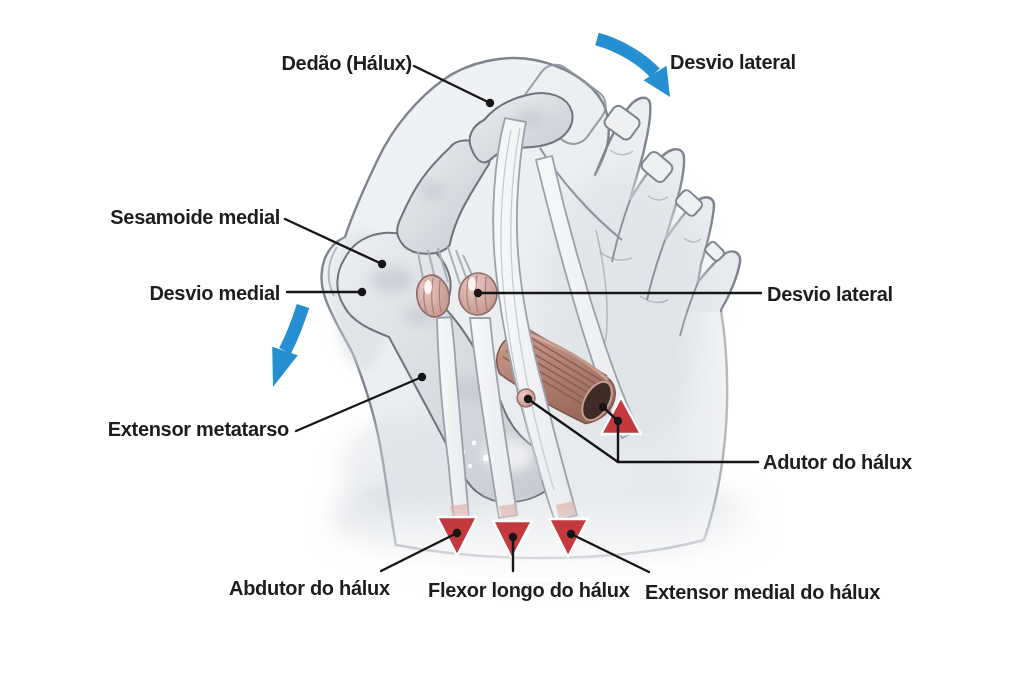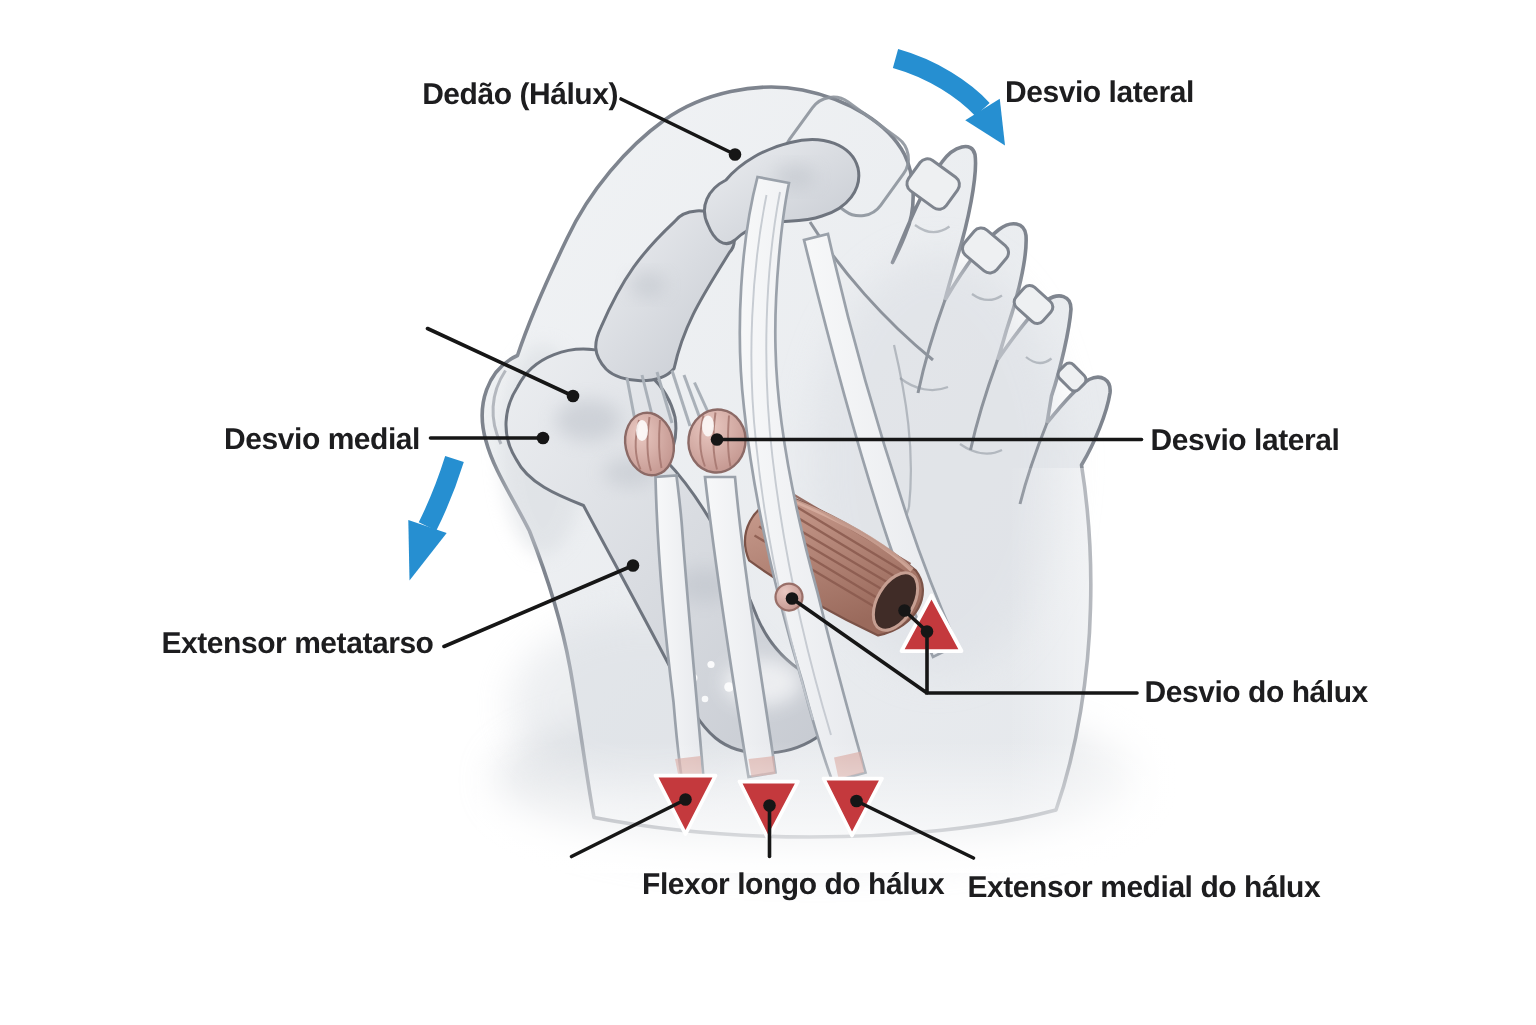--- a/index.html
+++ b/index.html
@@ -245,20 +245,22 @@
     <circle cx="603" cy="407" r="4.2"></circle>
         <circle cx="528" cy="399" r="4.2"></circle>
     <circle cx="457" cy="533" r="4.2"></circle>
         <circle cx="513" cy="537" r="4.2"></circle>
     <circle cx="571" cy="534" r="4.2"></circle>
   </g>
 </svg>
 
 <div class="lab r" style="right:612px;top:52px">Dedão (Hálux)</div>
 <div class="lab" style="left:670px;top:51px">Desvio lateral</div>
+<div class="lab r" style="right:744px;top:206px">Sesamoide medial</div>
 <div class="lab r" style="right:744px;top:282px">Desvio medial</div>
 <div class="lab r" style="right:735px;top:418px">Extensor metatarso</div>
 <div class="lab" style="left:767px;top:283px">Desvio lateral</div>
-<div class="lab" style="left:763px;top:451px">Desvio do hálux</div>
+<div class="lab" style="left:763px;top:451px">Adutor do hálux</div>
+<div class="lab" style="left:229px;top:577px">Abdutor do hálux</div>
 <div class="lab" style="left:428px;top:579px">Flexor longo do hálux</div>
 <div class="lab" style="left:645px;top:581px">Extensor medial do hálux</div>
 
 </div>
 
 </body></html>

